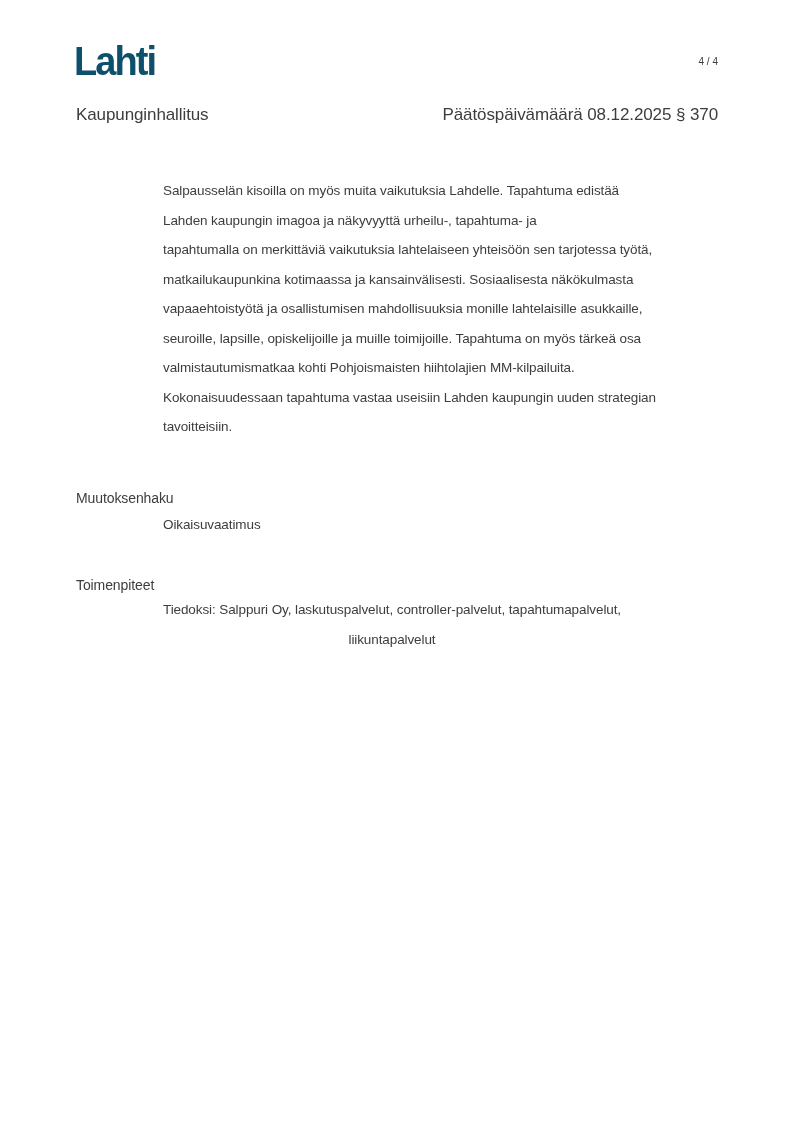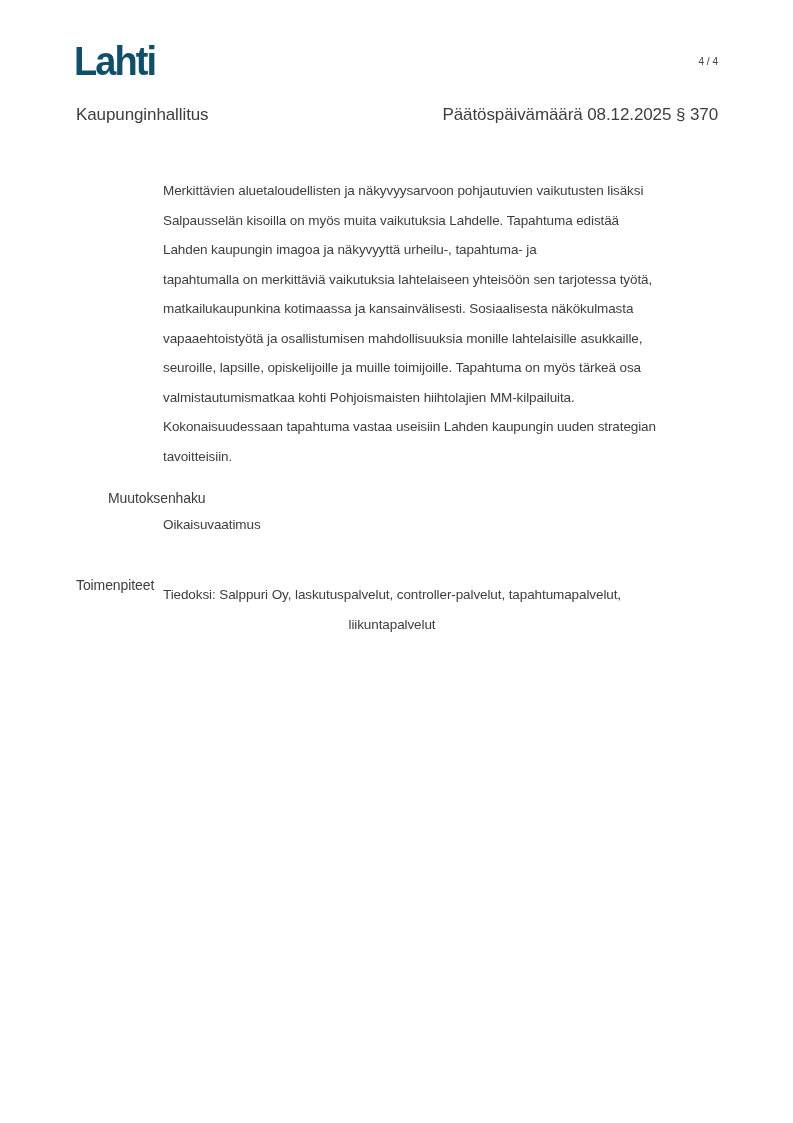--- a/index.html
+++ b/index.html
@@ -70,41 +70,40 @@
     position: absolute;
     left: 163px;
     font-size: 13.5px;
     letter-spacing: -0.1px;
     text-align: center;
   }
   .section-content .line {
     line-height: 29.5px;
     white-space: nowrap;
   }
-  #heading-muutoksenhaku { top: 489px; margin-left: 32px; }
+  #heading-muutoksenhaku { top: 489px; }
   #content-muutoksenhaku { top: 516px; line-height: 18px; }
   #heading-toimenpiteet  { top: 576px; }
-  #content-toimenpiteet  { top: 580px; }
+  #content-toimenpiteet  { top: 595px; }
 </style>
 </head>
 <body>
 
 <div class="page">
 
   <div class="logo">Lahti</div>
 
   <div class="page-number">4 / 4</div>
 
   <div class="header-row">
     <span>Kaupunginhallitus</span>
     <span>Päätöspäivämäärä 08.12.2025 § 370</span>
   </div>
 
   <div class="paragraph">
-      <div class="line">Merkittävien aluetaloudellisten ja näkyvyysarvoon pohjautuvien vaikutusten lisäksi</div>
       <div class="line">Salpausselän kisoilla on myös muita vaikutuksia Lahdelle. Tapahtuma edistää</div>
       <div class="line">Lahden kaupungin imagoa ja näkyvyyttä urheilu-, tapahtuma- ja</div>
       <div class="line">tapahtumalla on merkittäviä vaikutuksia lahtelaiseen yhteisöön sen tarjotessa työtä,</div>
       <div class="line">matkailukaupunkina kotimaassa ja kansainvälisesti. Sosiaalisesta näkökulmasta</div>
       <div class="line">vapaaehtoistyötä ja osallistumisen mahdollisuuksia monille lahtelaisille asukkaille,</div>
       <div class="line">seuroille, lapsille, opiskelijoille ja muille toimijoille. Tapahtuma on myös tärkeä osa</div>
       <div class="line">valmistautumismatkaa kohti Pohjoismaisten hiihtolajien MM-kilpailuita.</div>
       <div class="line">Kokonaisuudessaan tapahtuma vastaa useisiin Lahden kaupungin uuden strategian</div>
       <div class="line">tavoitteisiin.</div>
     </div>

